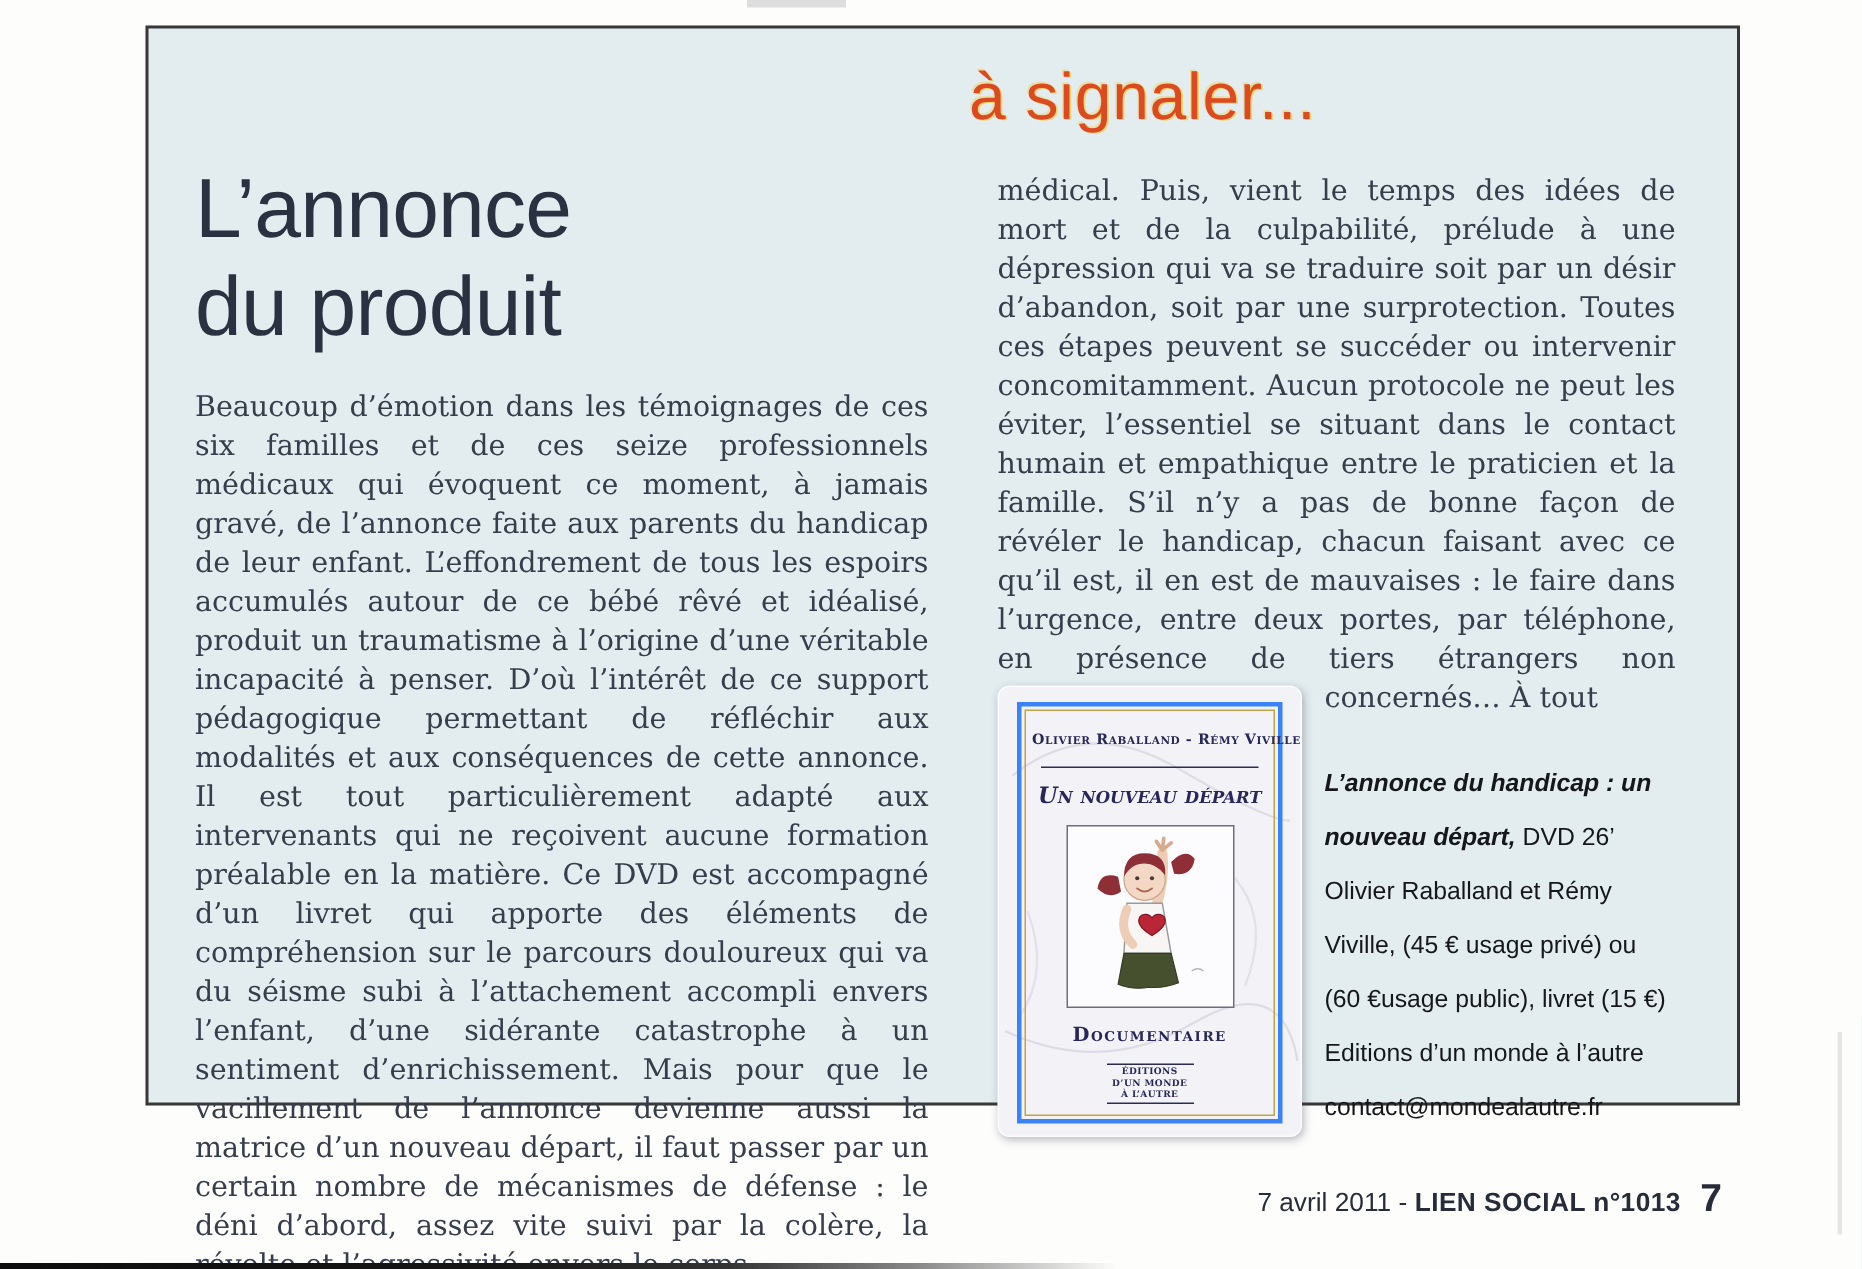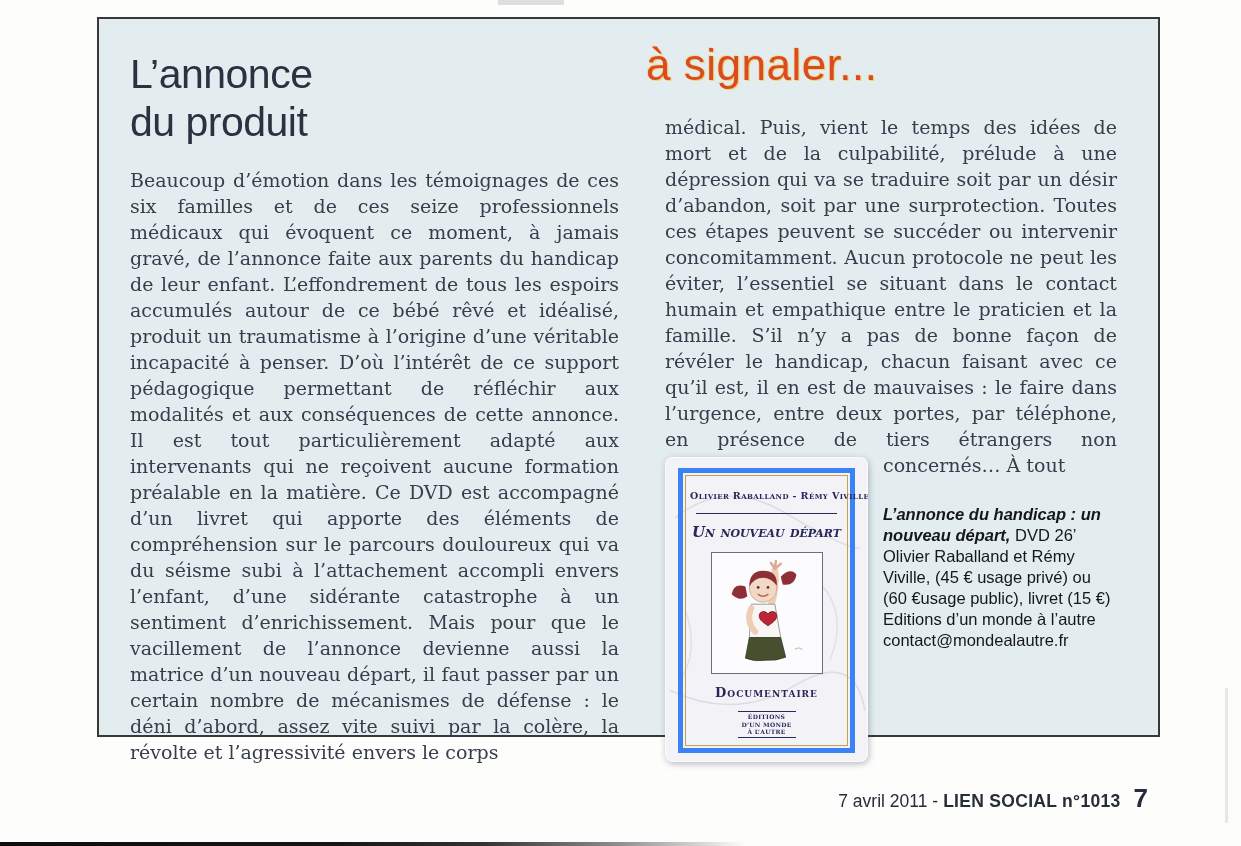--- a/index.html
+++ b/index.html
@@ -31,22 +31,22 @@
   .section-label {
     margin-top:21px;
     text-align:left;
     font-size:44px;
     letter-spacing:.5px;
     color:#dc4a22;
     text-shadow:1.2px 1.2px 0 rgba(243,195,10,.55), -1px -1px 0 rgba(243,195,10,.30);
   }
 
   .article-title {
-    margin-top:32px;
-    font-size:41px;
+    margin-top:88px;
+    font-size:56px;
     line-height:1.16;
     color:#2a3140;
     letter-spacing:-.5px;
   }
 
   .serif-body {
     font-family:"DejaVu Serif", serif;
     font-size:19px;
     line-height:26px;
     color:#363d4b;
@@ -59,21 +59,21 @@
   .dvd-float { float:left; width:203px; margin:5px 15px 6px 0; }
   .dvd-box {
     position:relative;
     background:#f3f2f7;
     border-radius:8px;
     padding:11px 13px 9px;
     box-shadow:1px 2px 6px rgba(60,60,80,.35), inset 0 0 0 1px rgba(255,255,255,.7);
     overflow:hidden;
   }
   .dvd-sketch { position:absolute; inset:0; width:100%; height:100%; }
-  .dvd-frame  { position:relative; border:5px solid #3b82f6; padding:2px; background:transparent; }
+  .dvd-frame  { position:relative; border:3px solid #3b82f6; padding:2px; background:transparent; }
   .dvd-frame2 { border:1px solid #c3a44c; padding:7px 4px 6px; text-align:center; color:#27275a; }
   .dvd-authors {
     font-size:9.5px; font-weight:bold; font-variant:small-caps;
     letter-spacing:.4px; white-space:nowrap;
   }
   .dvd-rule { border-top:1px solid #2c2c52; margin:4px 6px 5px; }
   .dvd-title { font-size:14px; font-weight:bold; font-variant:small-caps; letter-spacing:.3px; }
   .dvd-subtitle { font-size:15px; font-weight:bold; font-style:italic; font-variant:small-caps; margin-top:1px; }
   .dvd-illustration {
     width:112px; height:122px; margin:7px auto 6px;
@@ -84,21 +84,21 @@
     width:58px; margin:5px auto 1px;
     border-top:1px solid #2c2c52; border-bottom:1px solid #2c2c52;
     padding:1px 0; font-size:6px; line-height:1.25; font-weight:bold;
     text-transform:uppercase; letter-spacing:.3px; color:#27275a;
   }
 
   
   .caption {
     margin-top:26px;
     font-size:16.5px;
-    line-height:21px;
+    line-height:36px;
     color:#15171a;
     text-align:left;
   }
   .caption .work-title { font-weight:bold; font-style:italic; }
 
   
   .footer {
     position:absolute; top:783px; right:93px;
     display:flex; align-items:baseline;
     color:#272d38; font-size:17.5px;

